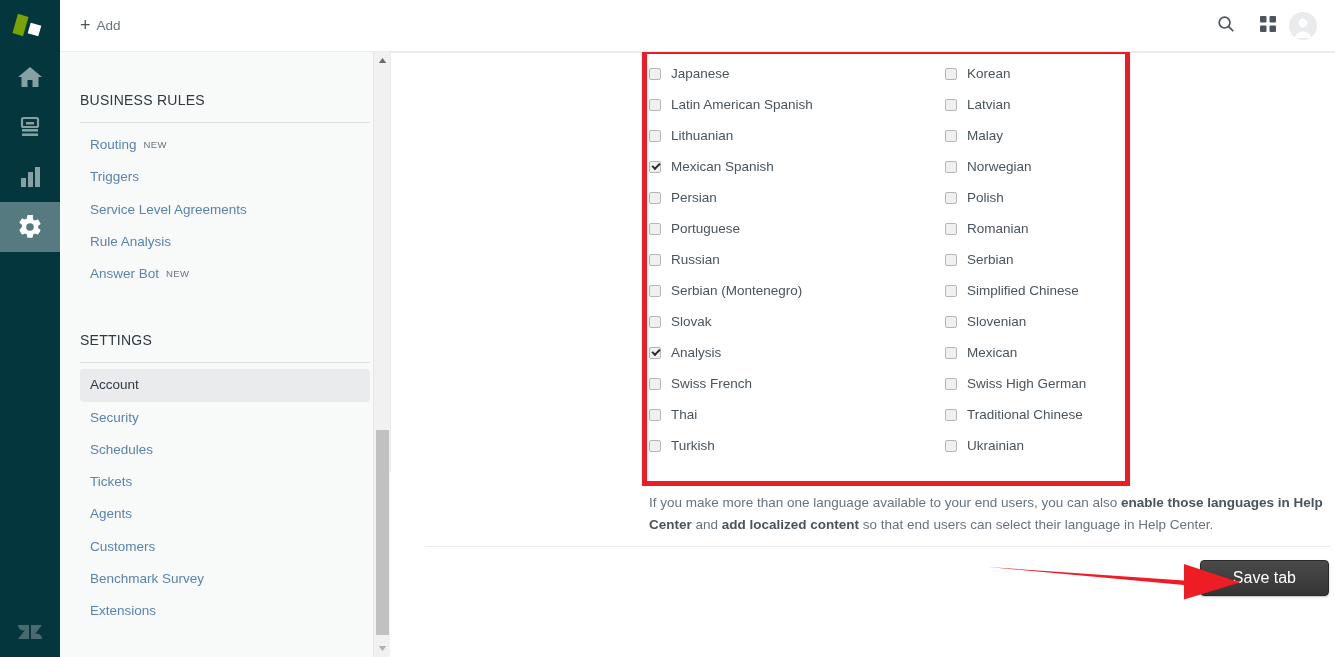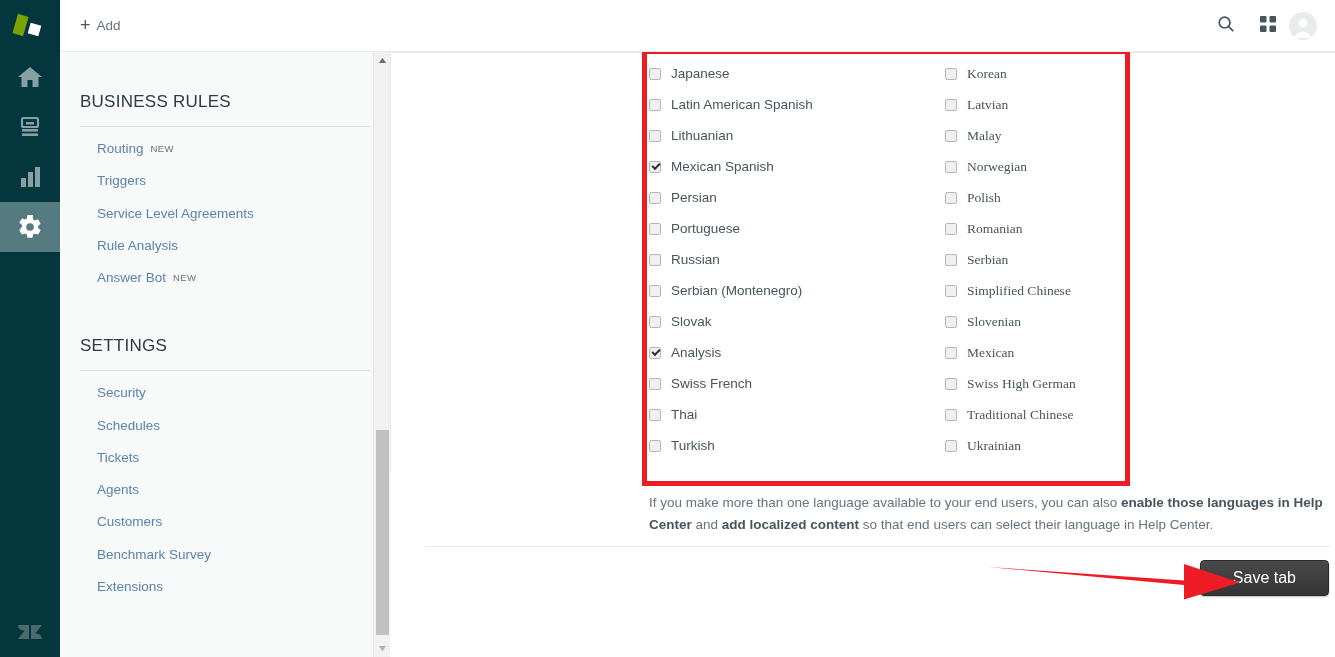--- a/index.html
+++ b/index.html
@@ -108,33 +108,33 @@
 
   
   .navpanel {
     position: absolute;
     left: 60px; top: 52px;
     width: 330px; height: 605px;
     background: #f8f9f9;
     overflow: hidden;
   }
   .nav-section-title {
-    font-size: 17px;
+    font-size: 14px;
     letter-spacing: 0.25px;
     color: #2f3941;
     padding: 40px 0 0 20px;
     text-transform: uppercase;
   }
   .nav-section-title.settings { padding-top: 42px; }
   .nav-divider {
     height: 1px;
     background: #e0e2e3;
     margin: 14px 20px 6px 20px;
   }
-  .nav-list { list-style: none; margin: 0; padding: 0 27px; }
+  .nav-list { list-style: none; margin: 0; padding: 0 20px; }
   .nav-list li {
     font-size: 13.5px;
     color: #5a83ad;
     padding: 6px 0 6px 10px;
     border-radius: 4px;
     cursor: pointer;
     line-height: 1.5;
     display: flex; align-items: center;
   }
   .nav-list li.active {
@@ -206,21 +206,21 @@
   }
 
   
   .lang-grid {
     position: absolute;
     left: 259px; top: 6px;
     width: 478px;
     display: flex;
   }
   .lang-col { width: 50%; }
-  .lang-col.right { padding-left: 57px; font-family: Liberation Serif, serif; }
+  .lang-col.right { padding-left: 57px; }
   .lang-row {
     display: flex; align-items: center;
     height: 31px;
     cursor: pointer;
   }
   .cb {
     width: 12px; height: 12px;
     border: 1px solid #b6b6b6;
     background: #f0f0f0;
     border-radius: 2px;
@@ -404,20 +404,23 @@
       </li>
       <li>
         <span>Answer Bot</span>
         <span class="nav-new">NEW</span>
       </li>
     </ul>
 
     <div class="nav-section-title settings">SETTINGS</div>
     <div class="nav-divider"></div>
     <ul class="nav-list">
+      <li class="active">
+        <span>Account</span>
+      </li>
       <li>
         <span>Security</span>
       </li>
       <li>
         <span>Schedules</span>
       </li>
       <li>
         <span>Tickets</span>
       </li>
       <li>

